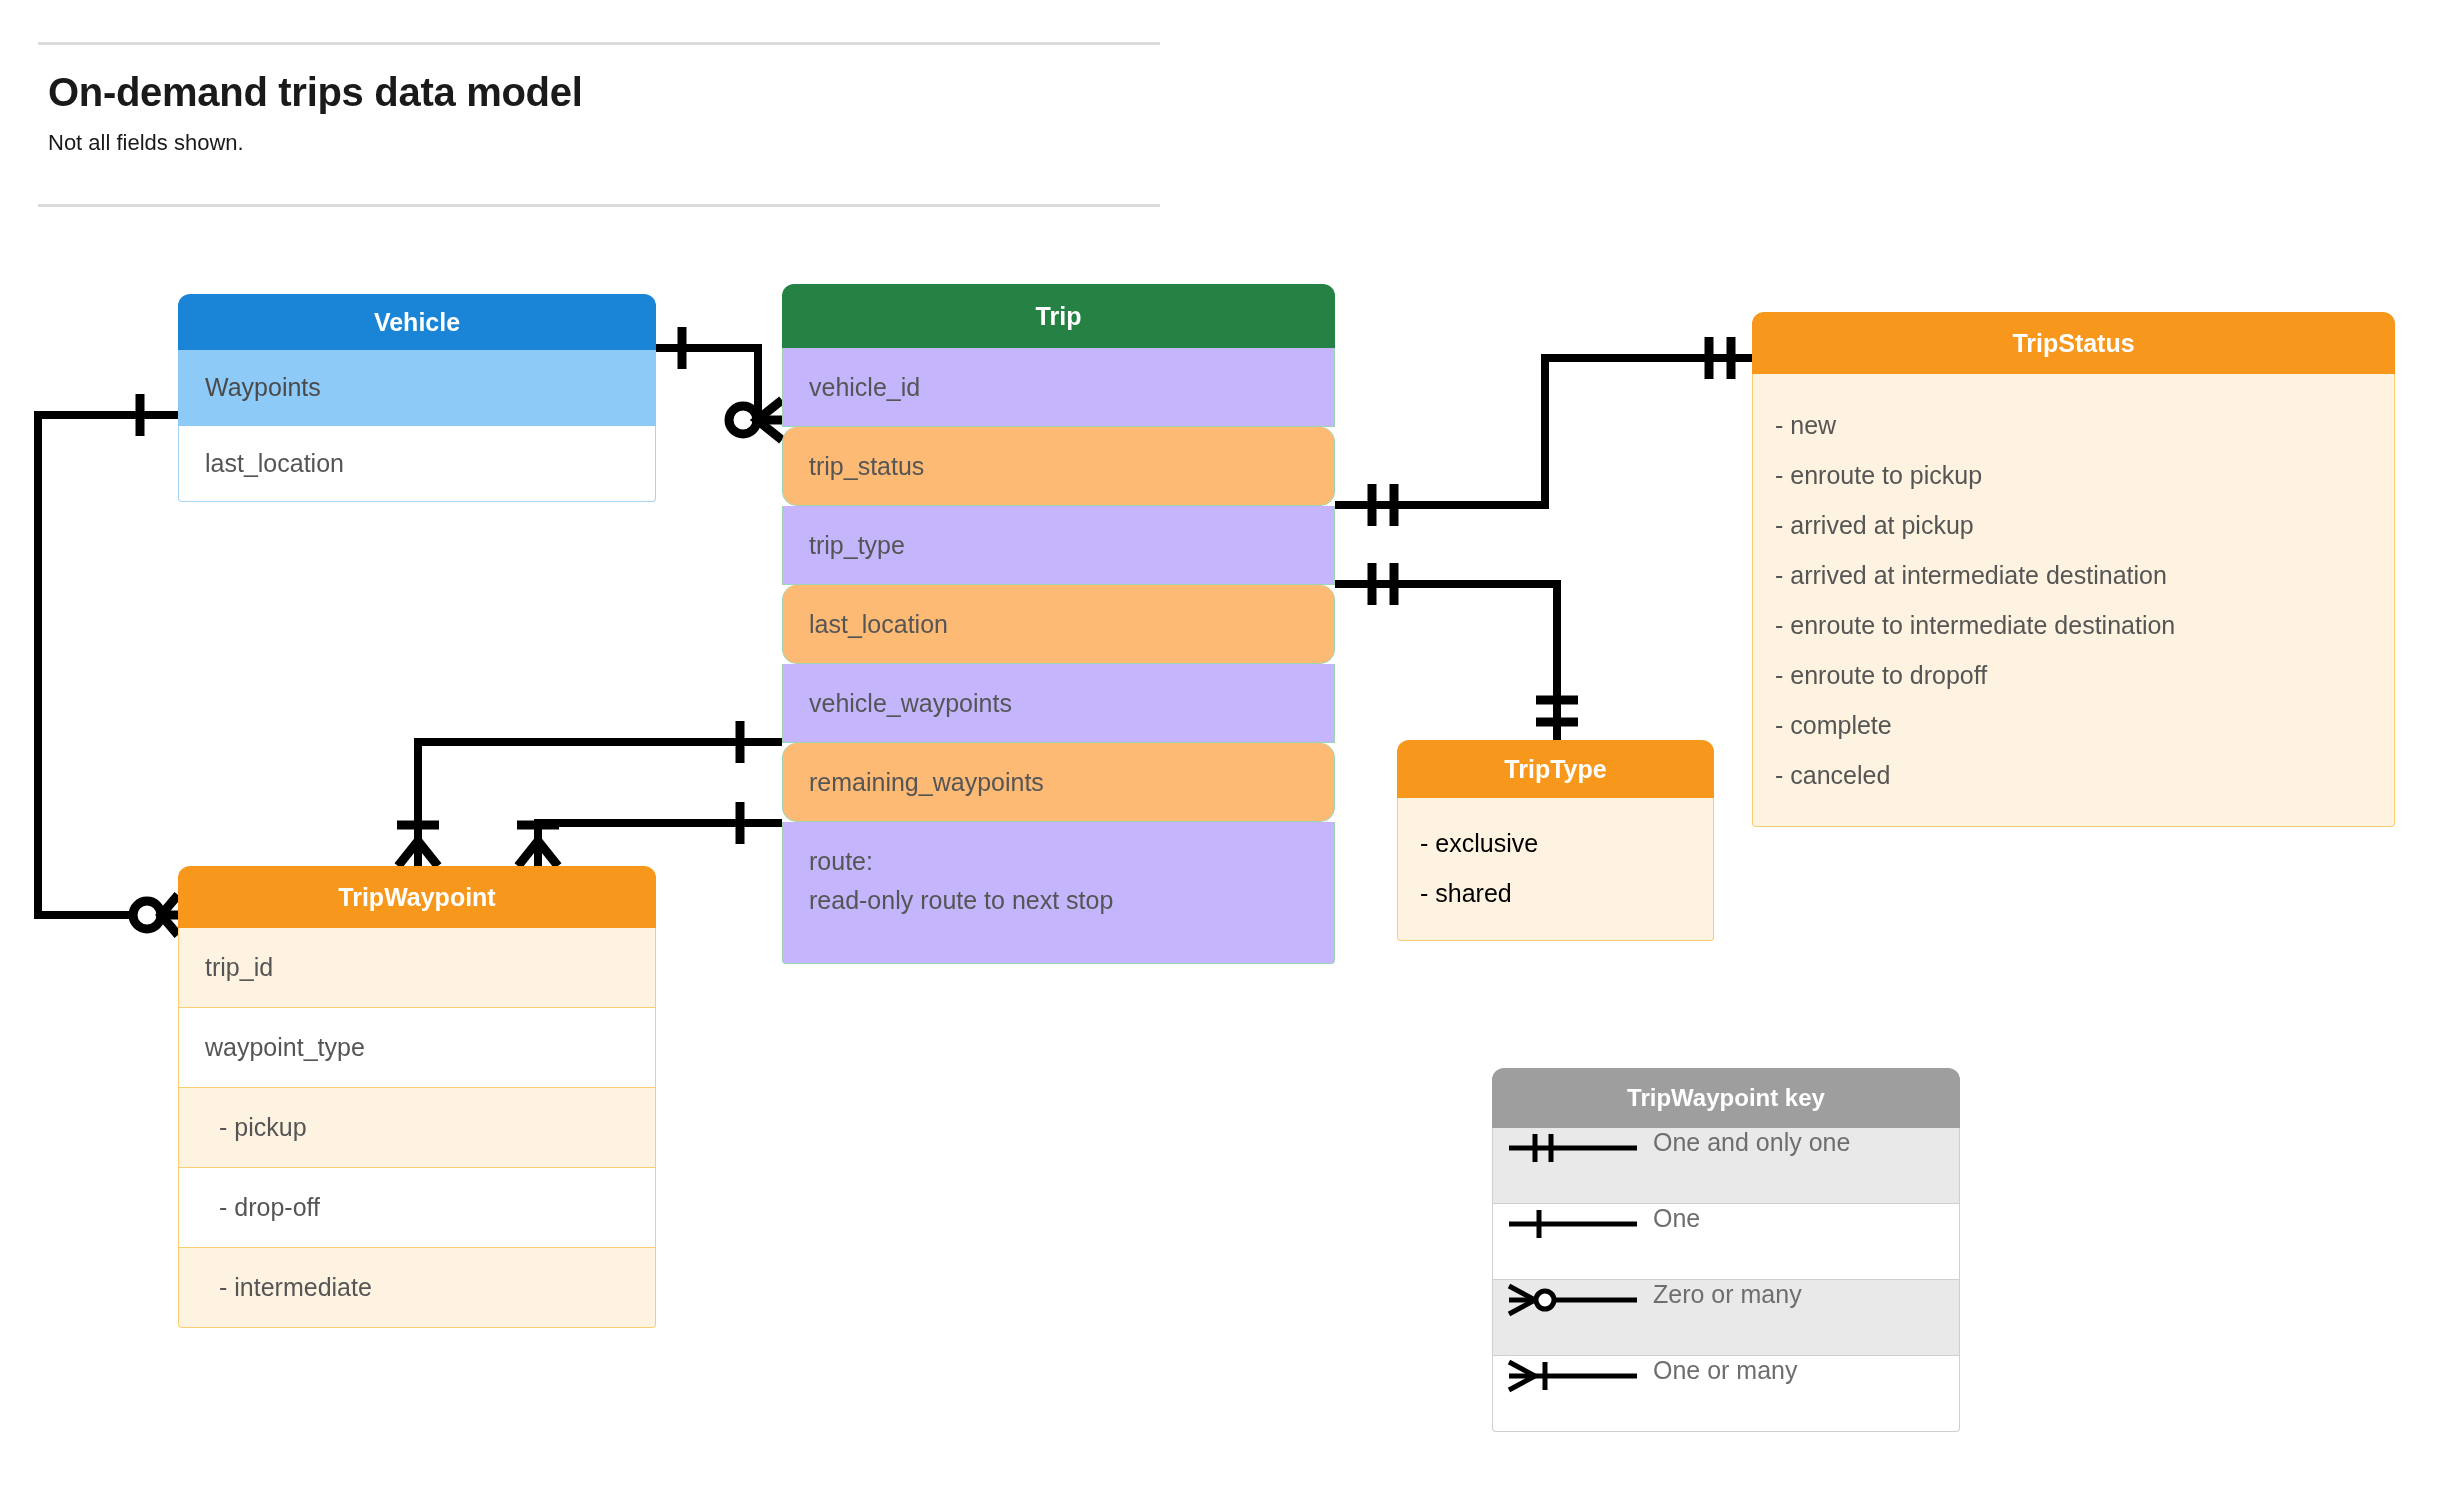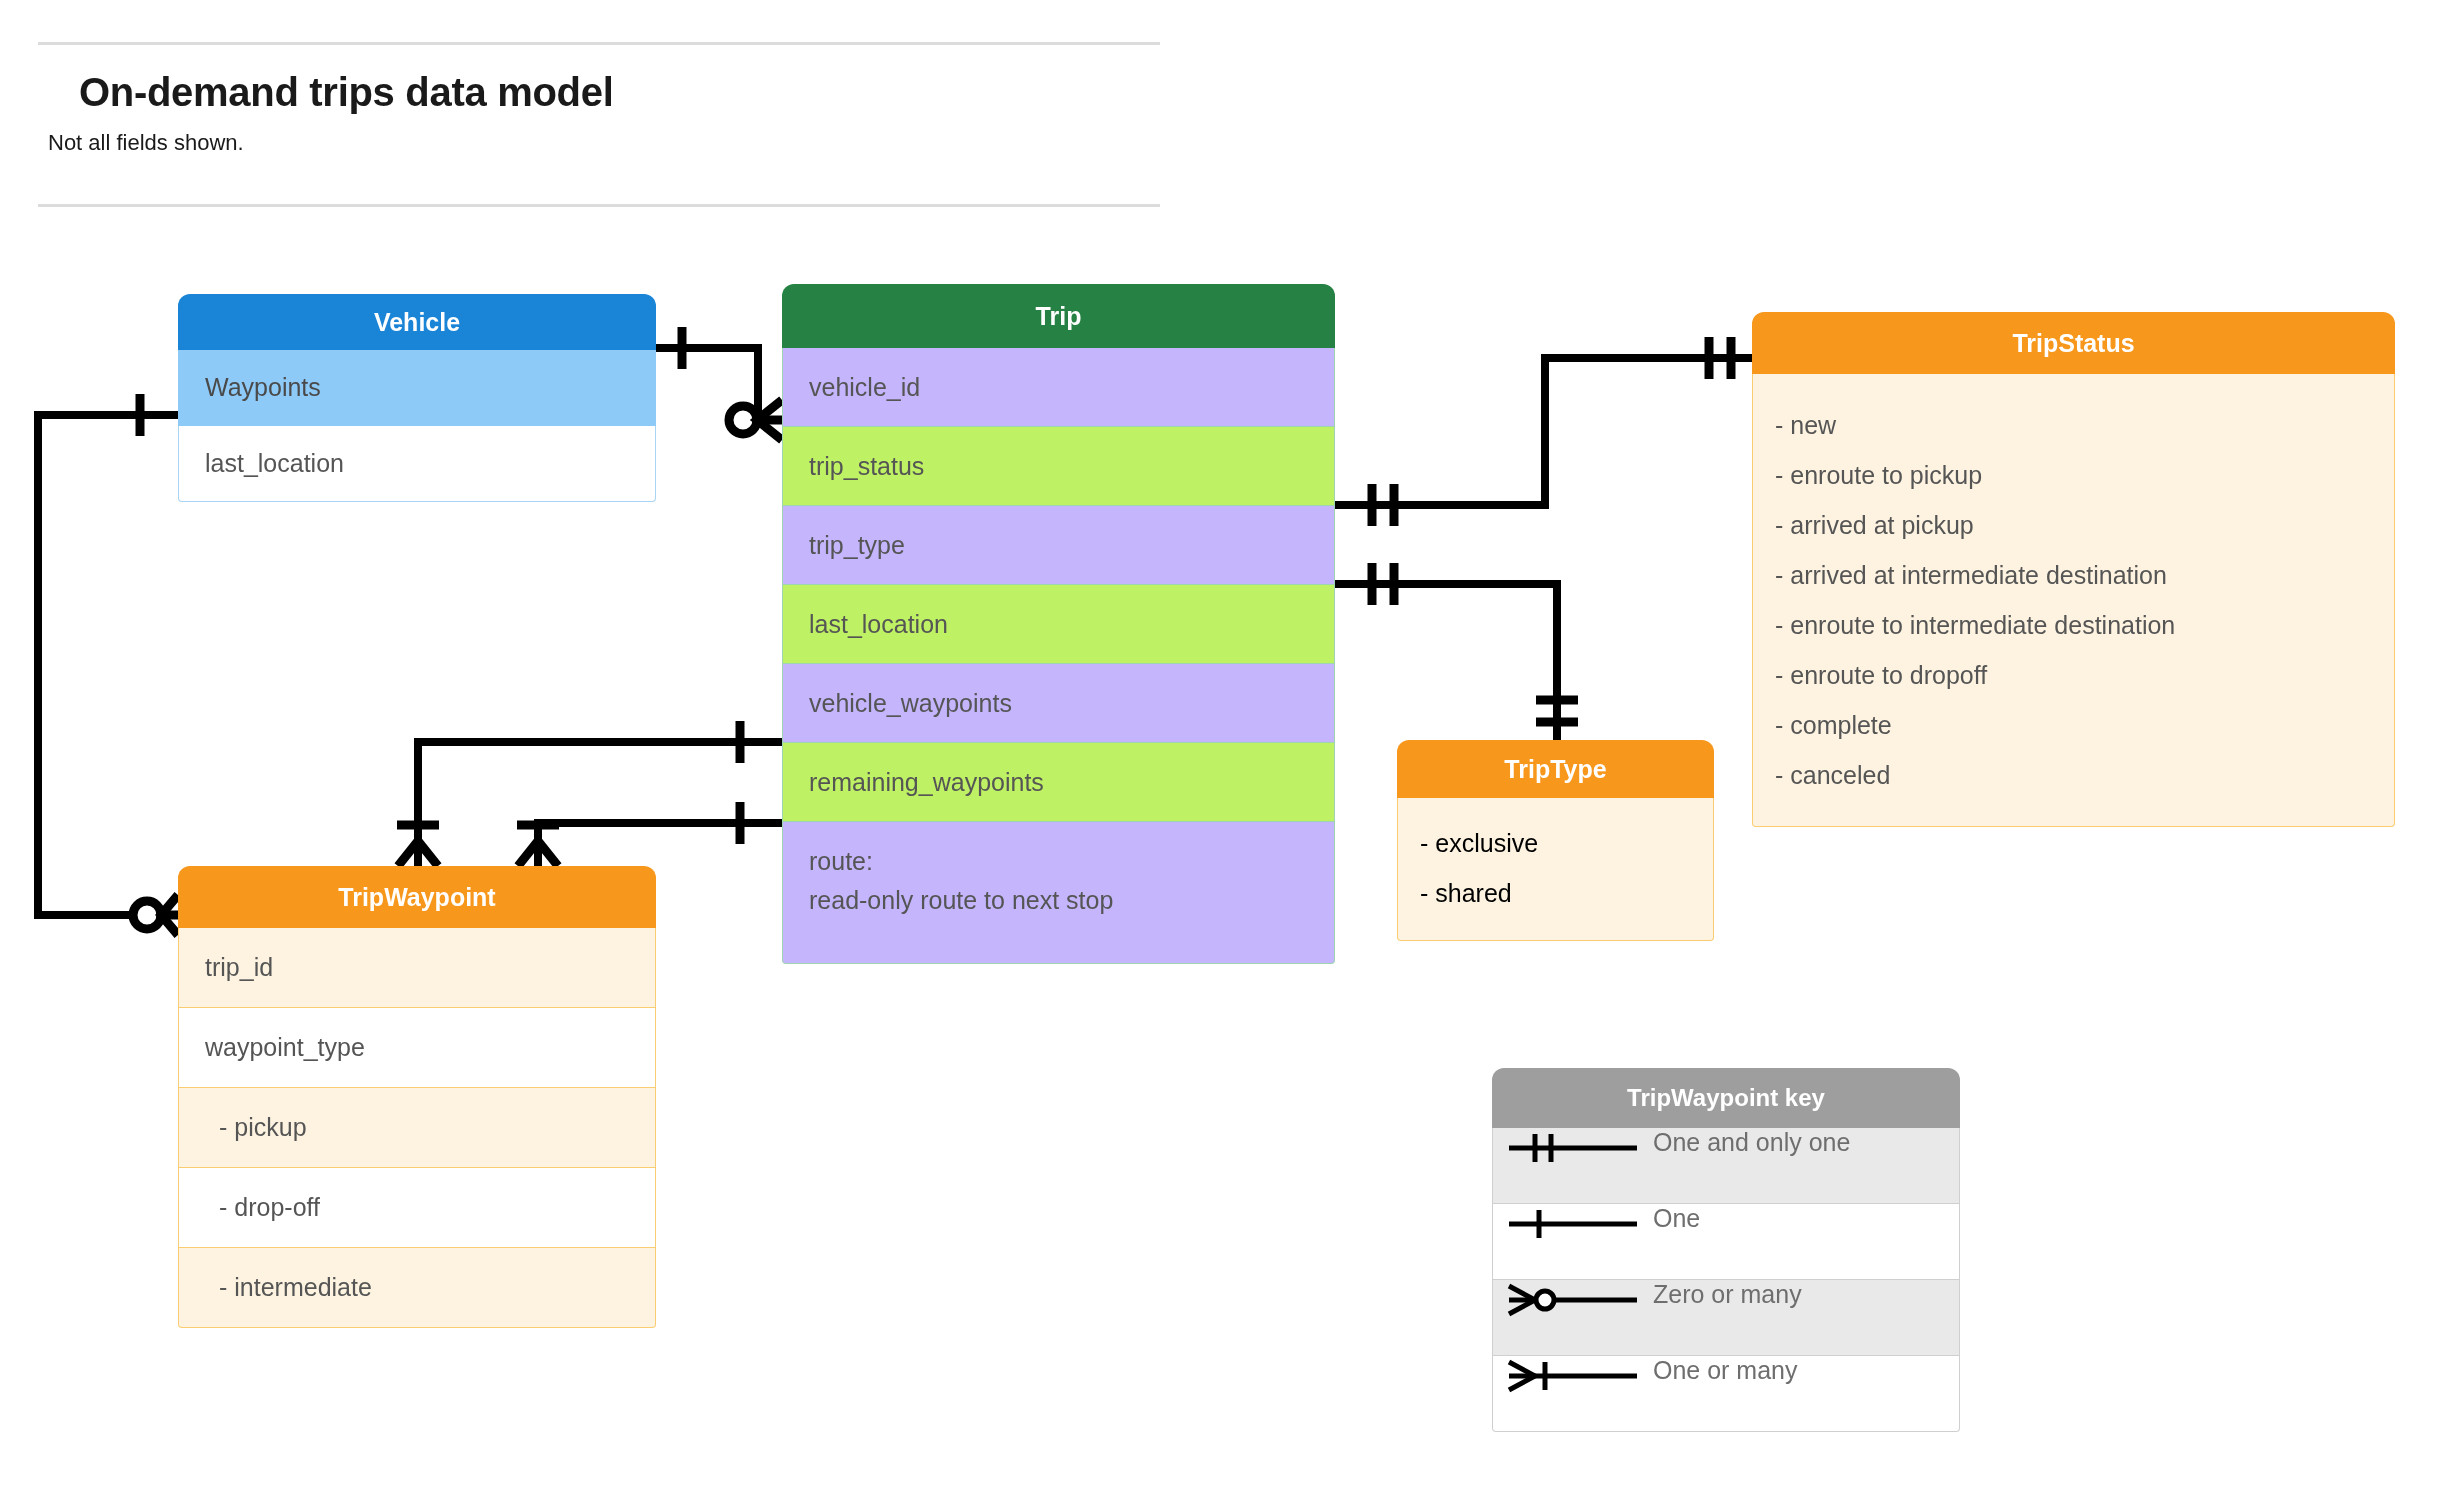--- a/index.html
+++ b/index.html
@@ -9,21 +9,20 @@
     -webkit-font-smoothing:antialiased;
   }
   .rule{position:absolute;left:38px;width:1122px;height:3px;background:#dcdcdc;}
   #rule-top{top:42px;}
   #rule-bottom{top:204px;}
 
   #page-title{
     position:absolute;left:48px;top:70px;
     font-size:40px;font-weight:bold;color:#1a1a1a;letter-spacing:-0.3px;
     white-space:nowrap;
-    margin-left:31px;
   }
   #page-subtitle{
     position:absolute;left:48px;top:130px;
     font-size:22px;font-weight:normal;color:#1a1a1a;white-space:nowrap;
   }
 
   
   .entity{position:absolute;box-sizing:border-box;}
   .ent-head{
     box-sizing:border-box;width:100%;
@@ -48,21 +47,21 @@
   #vehicle .ent-head{background:#1a84d6;height:56px;}
   #vehicle .v-row{height:76px;border:1px solid #a9d5f5;border-top:none;}
   #vehicle .v-row.alt{background:#8ecaf8;color:#4a4a4a;border-color:#8ecaf8;}
   #vehicle .v-row.plain{background:#ffffff;border-radius:0 0 4px 4px;}
 
   
   #trip{left:782px;top:284px;width:553px;}
   #trip .ent-head{background:#258244;height:64px;}
   #trip .t-row{height:79px;border:1px solid #9ed4b2;border-top:none;}
   #trip .t-row.alt{background:#c4b5fd;}
-  #trip .t-row.plain{background:#bef264;}
+  #trip .t-row.plain{background:#fdba74;border-radius:15px;}
   #trip .t-row.last{height:auto;min-height:142px;border-radius:0 0 4px 4px;}
 
   
   #tripwaypoint{left:178px;top:866px;width:478px;}
   #tripwaypoint .ent-head{background:#f7981d;height:62px;}
   #tripwaypoint .w-row{height:80px;border:1px solid #fbcd72;border-top:none;}
   #tripwaypoint .w-row.alt{background:#fdf3e0;}
   #tripwaypoint .w-row.plain{background:#ffffff;}
   #tripwaypoint .w-row.indent{padding-left:40px;text-align:right;}
   #tripwaypoint .w-row.last{border-radius:0 0 4px 4px;}

